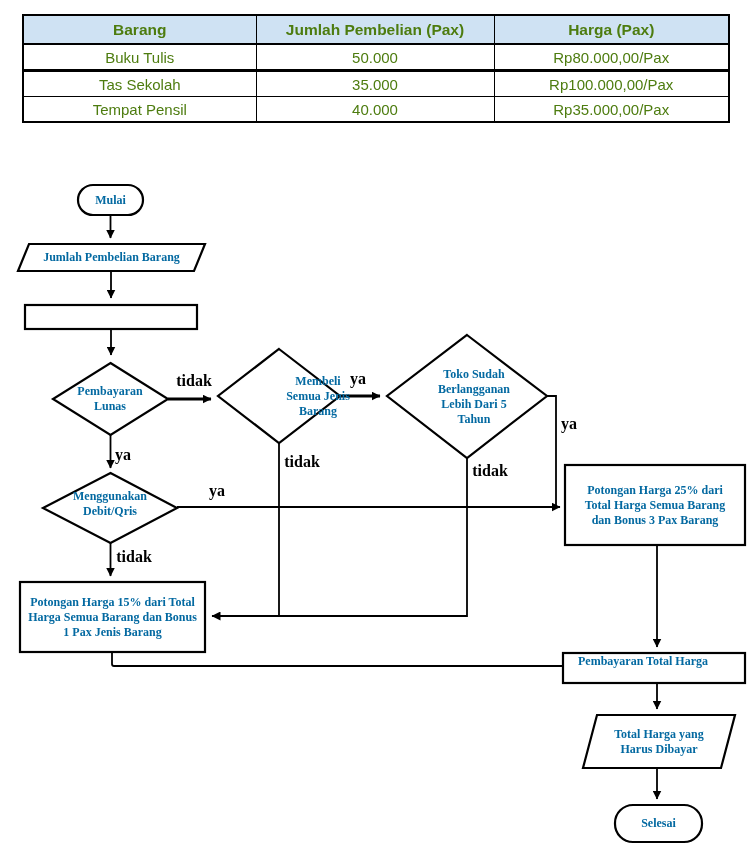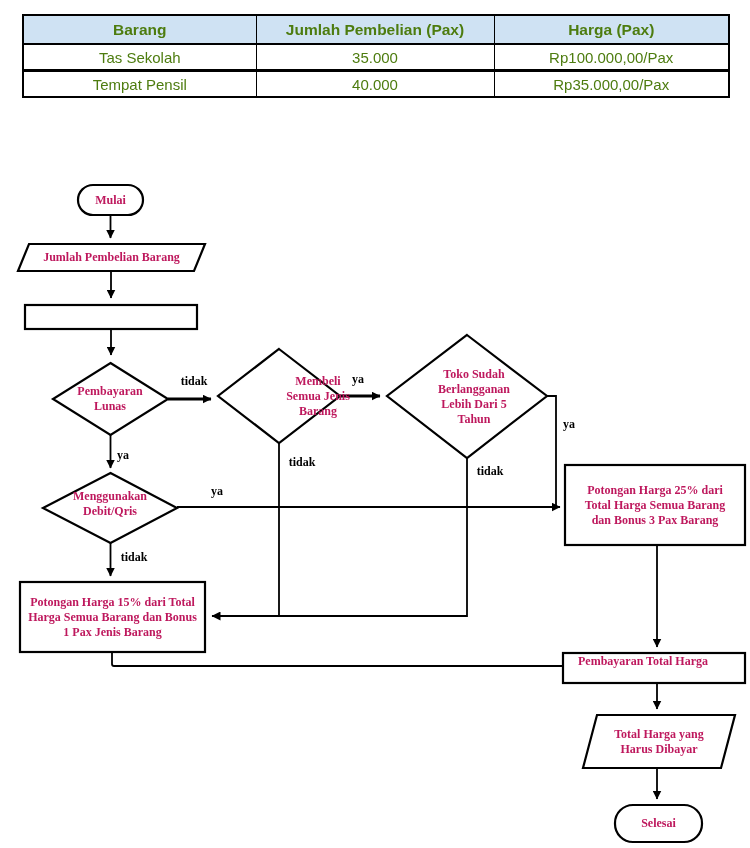--- a/index.html
+++ b/index.html
@@ -22,25 +22,25 @@
     height:27px;font-size:15.5px;font-weight:bold;
     background:var(--header-bg,#cfe2f3);border-bottom-width:2px;
   }
   .price-table{border:2.5px solid #000;}
   .price-table tbody tr:first-child td{border-bottom-width:3px;}
   
   .flow-svg{position:absolute;left:0;top:0;}
   .node-label{
     position:absolute;display:flex;align-items:center;justify-content:center;
     text-align:center;font-family:"Liberation Serif",serif;font-weight:bold;
-    font-size:12px;line-height:1.25;color:#be185d;pointer-events:none;
+    font-size:12px;line-height:1.25;color:#0369a1;pointer-events:none;
   }
   .edge-label{
     position:absolute;transform:translate(-50%,-50%);
-    font-family:"Liberation Serif",serif;font-weight:bold;font-size:12px;
+    font-family:"Liberation Serif",serif;font-weight:bold;font-size:16px;
     color:#000;white-space:nowrap;pointer-events:none;
   }
 </style>
 </head>
 <body>
 
 <div class="stage">
 
   <table class="price-table">
     <colgroup>
@@ -49,20 +49,25 @@
         <col style="width:235px">
     </colgroup>
     <thead>
       <tr>
         <th>Barang</th>
         <th>Jumlah Pembelian (Pax)</th>
         <th>Harga (Pax)</th>
       </tr>
     </thead>
     <tbody>
+      <tr>
+        <td>Buku Tulis</td>
+        <td>50.000</td>
+        <td>Rp80.000,00/Pax</td>
+      </tr>
       <tr>
         <td>Tas Sekolah</td>
         <td>35.000</td>
         <td>Rp100.000,00/Pax</td>
       </tr>
       <tr>
         <td>Tempat Pensil</td>
         <td>40.000</td>
         <td>Rp35.000,00/Pax</td>
       </tr>

